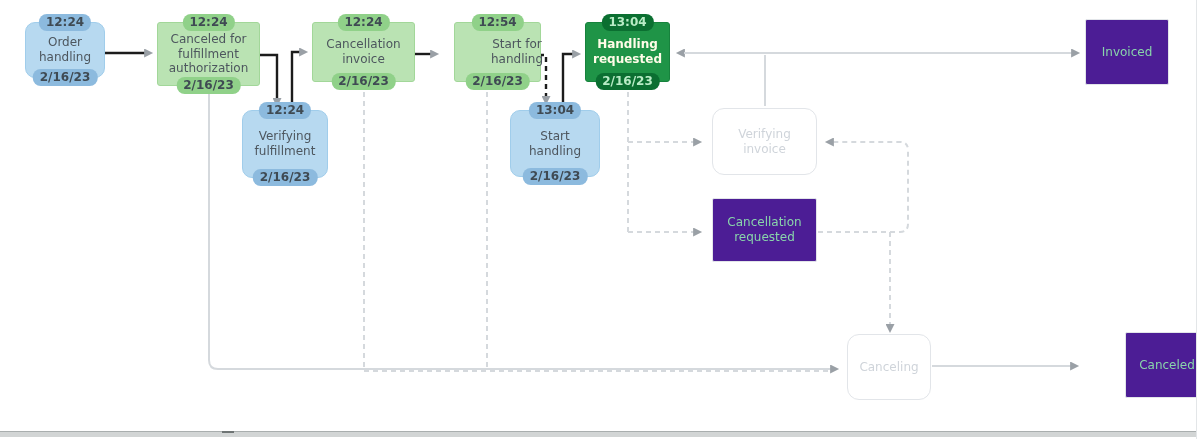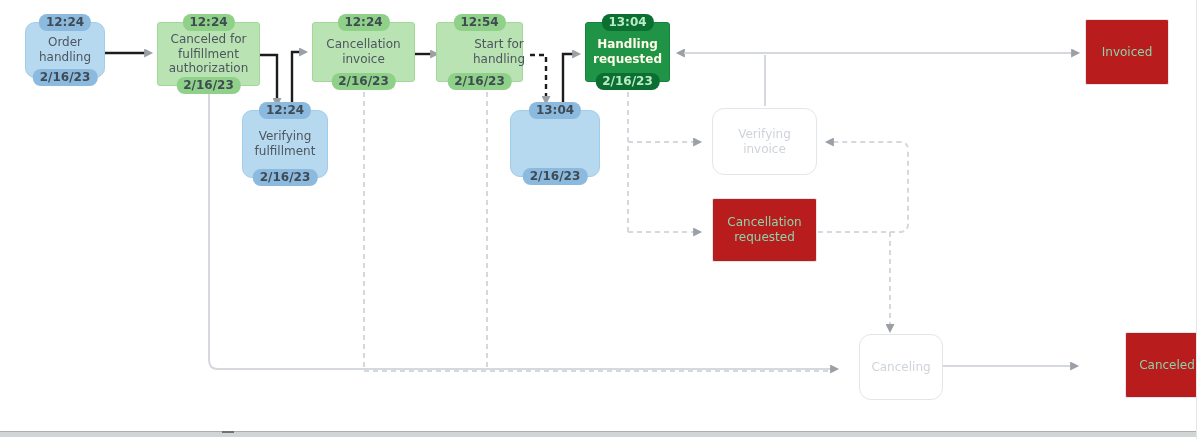--- a/index.html
+++ b/index.html
@@ -40,35 +40,35 @@
 
   .task{background:var(--task-fill);border:1px solid var(--task-border);border-radius:10px;}
   .task .badge{background:var(--task-badge);}
   .milestone{background:var(--milestone-fill);border:1px solid var(--milestone-border);border-radius:3px;}
   .milestone .badge{background:var(--milestone-badge);}
   .active{background:var(--active-fill);border:1px solid var(--active-border);border-radius:3px;
           color:var(--active-text);font-weight:bold;}
   .active .badge{background:var(--active-badge);color:var(--active-badge-text);}
   .inactive-task{background:#fff;border:1.5px solid var(--inactive-border);border-radius:12px;
                  color:var(--inactive-text);}
-  .inactive-milestone{background:#b91c1c;border:1.5px solid var(--inactive-border);border-radius:2px;
+  .inactive-milestone{background:#4c1d95;border:1.5px solid var(--inactive-border);border-radius:2px;
                  color:var(--inactive-milestone-text);}
 
   
   #n-order{left:25px;top:22px;width:80px;height:56px;}
   #n-waiting{left:157px;top:22px;width:103px;height:64px;}
   #n-authorize{left:242px;top:110px;width:86px;height:68px;}
   #n-window{left:312px;top:22px;width:103px;height:60px;}
-  #n-ready{left:436px;top:22px;width:87px;height:60px;padding-left:39px;}
+  #n-ready{left:454px;top:22px;width:87px;height:60px;padding-left:39px;}
   #n-start{left:510px;top:110px;width:90px;height:67px;}
   #n-handling{left:585px;top:22px;width:85px;height:60px;}
   #n-verifying{left:712px;top:108px;width:105px;height:67px;}
   #n-cancelreq{left:712px;top:198px;width:105px;height:64px;}
   #n-invoiced{left:1085px;top:19px;width:84px;height:66px;}
-  #n-canceling{left:847px;top:334px;width:84px;height:66px;margin-left:12px;}
+  #n-canceling{left:847px;top:334px;width:84px;height:66px;}
   #n-canceled{left:1085px;top:332px;width:84px;height:66px;margin-left:40px;}
 
   .scrollbar{
     position:absolute;left:0;bottom:2px;width:1197px;height:5px;z-index:4;
     background:var(--scrollbar-track);border-top:1px solid var(--scrollbar-edge);
   }
   .scrollbar .notch{position:absolute;left:222px;top:-1px;width:12px;height:2px;background:#6e7474;}
 </style>
 </head>
 <body>
@@ -130,20 +130,21 @@
   </div>
 
   <div class="node milestone" id="n-ready">
     <span class="badge time">12:54</span>
     <span class="lbl">Start for handling</span>
     <span class="badge date">2/16/23</span>
   </div>
 
   <div class="node task" id="n-start">
     <span class="badge time">13:04</span>
+    <span class="lbl">Start handling</span>
     <span class="badge date">2/16/23</span>
   </div>
 
   <div class="node active" id="n-handling">
     <span class="badge time">13:04</span>
     <span class="lbl">Handling requested</span>
     <span class="badge date">2/16/23</span>
   </div>
 
   <div class="node inactive-milestone" id="n-cancelreq">

